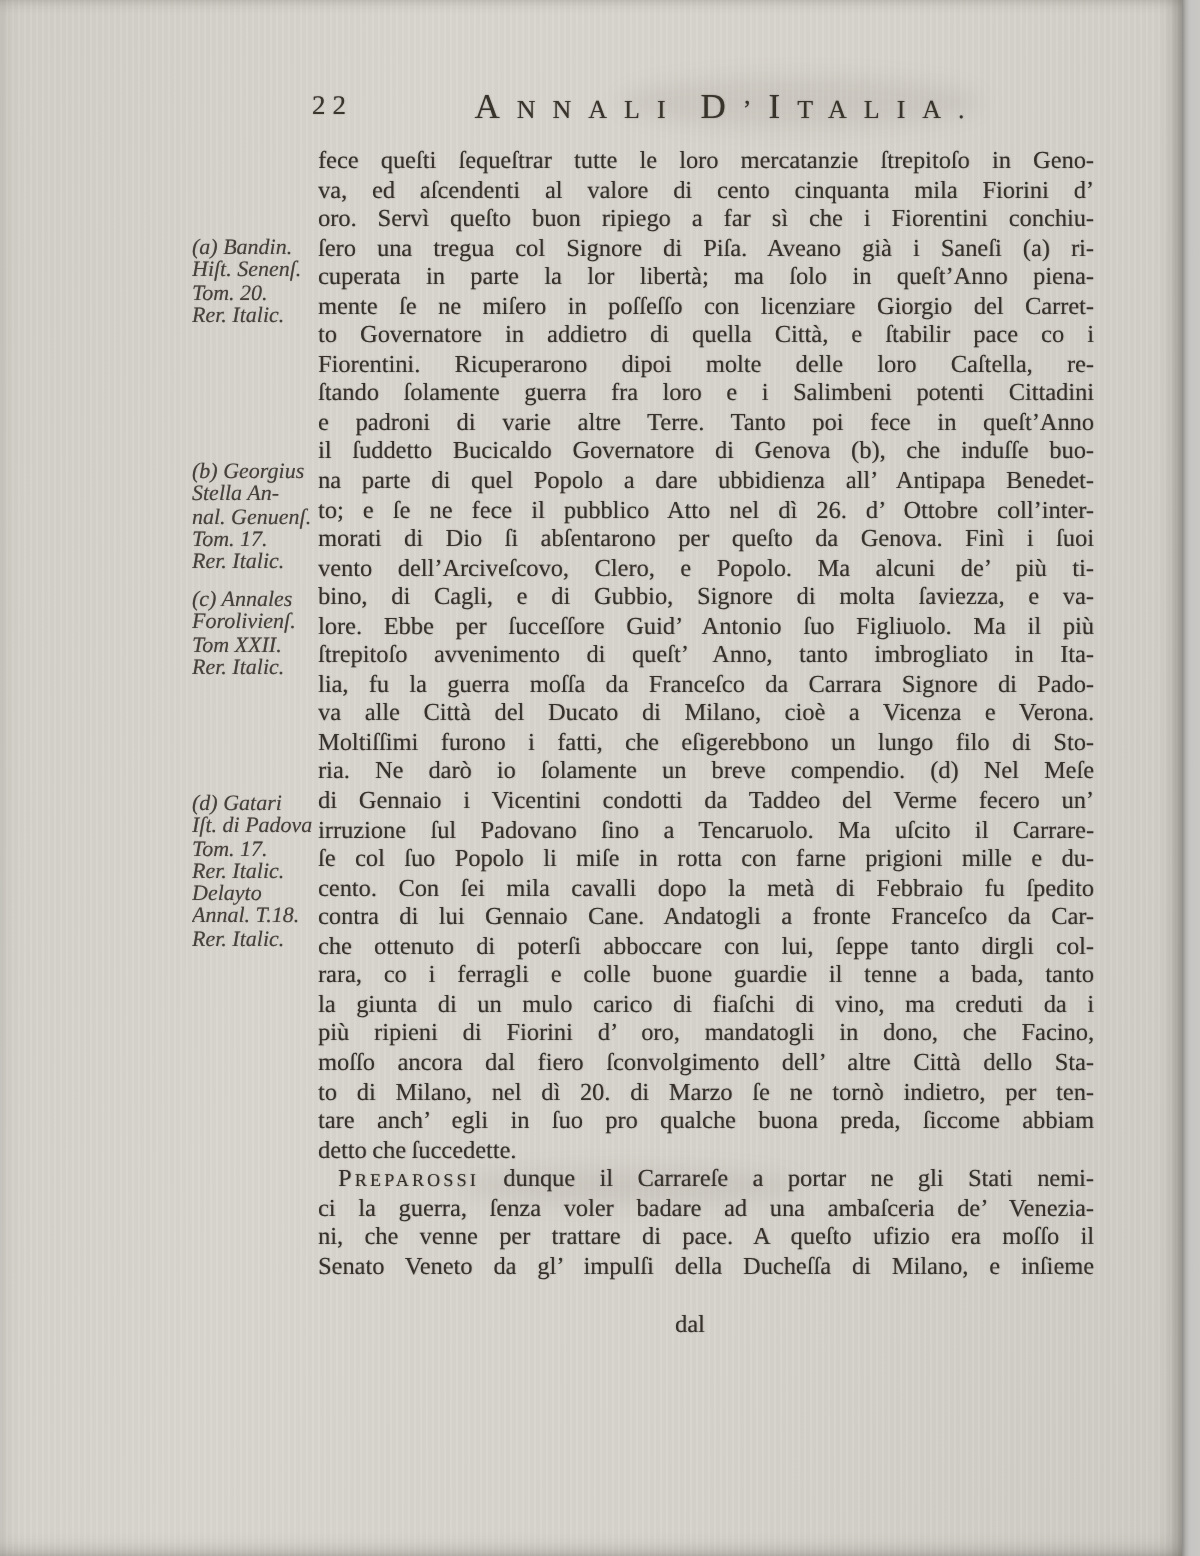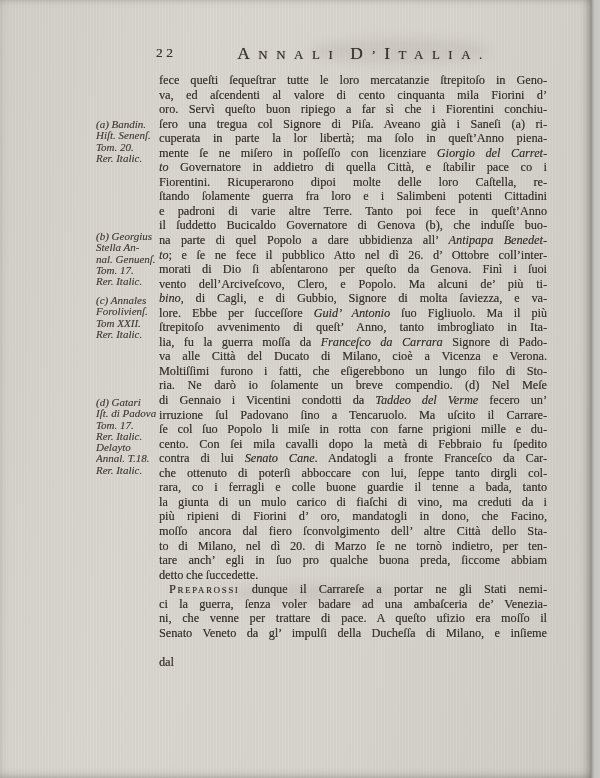--- a/index.html
+++ b/index.html
@@ -42,25 +42,25 @@
     position:absolute;left:159px;top:73px;width:388px;
     font-size:12.2px;color:#36322b;word-spacing:-0.3px;
     text-shadow:0.2px 0.2px .6px rgba(56,50,42,.55);
   }
   .bodytext .line{
     height:14.55px;line-height:14.55px;overflow:hidden;
     text-align:justify;text-align-last:justify;
   }
   .bodytext .line.nojust{text-align-last:left;}
   .bodytext .line.ind{text-indent:10px;}
-  .bodytext .i{font-style:italic;margin-top:32px;}
+  .bodytext .i{margin-top:32px;}
   .bodytext .sc{font-variant:small-caps;letter-spacing:1.6px;}
   .catchword{
     position:absolute;left:159px;top:655px;width:372px;
-    text-align:left;font-size:12.2px;color:#36322b;
+    text-align:center;font-size:12.2px;color:#36322b;
     text-shadow:0.2px 0.2px .6px rgba(56,50,42,.55);
   }
   .mnote{
     position:absolute;left:96px;width:62px;
     font-style:italic;font-size:11px;line-height:11.3px;
     color:#46413a;text-shadow:0 0 .5px rgba(60,54,46,.5);
   }
   .mnote .mnline{white-space:nowrap;overflow:hidden;}
 </style>
 </head>
@@ -125,21 +125,21 @@
         <div class="line"><span>lore. Ebbe per ſucceſſore </span><span class="i">Guid’ Antonio</span><span> ſuo Figliuolo. Ma il più</span></div>
         <div class="line"><span>ſtrepitoſo avvenimento di queſt’ Anno, tanto imbrogliato in Ita-</span></div>
         <div class="line"><span>lia, fu la guerra moſſa da </span><span class="i">Franceſco da Carrara</span><span> Signore di Pado-</span></div>
         <div class="line"><span>va alle Città del Ducato di Milano, cioè a Vicenza e Verona.</span></div>
         <div class="line"><span>Moltiſſimi furono i fatti, che eſigerebbono un lungo filo di Sto-</span></div>
         <div class="line"><span>ria. Ne darò io ſolamente un breve compendio. (d) Nel Meſe</span></div>
         <div class="line"><span>di Gennaio i Vicentini condotti da </span><span class="i">Taddeo del Verme</span><span> fecero un’</span></div>
         <div class="line"><span>irruzione ſul Padovano ſino a Tencaruolo. Ma uſcito il Carrare-</span></div>
         <div class="line"><span>ſe col ſuo Popolo li miſe in rotta con farne prigioni mille e du-</span></div>
         <div class="line"><span>cento. Con ſei mila cavalli dopo la metà di Febbraio fu ſpedito</span></div>
-        <div class="line"><span>contra di lui </span><span class="i">Senato Cane</span><span>. Andatogli a fronte Franceſco da Car-</span></div>
+        <div class="line"><span>contra di lui </span><span class="i">Gennaio Cane</span><span>. Andatogli a fronte Franceſco da Car-</span></div>
         <div class="line"><span>che ottenuto di poterſi abboccare con lui, ſeppe tanto dirgli col-</span></div>
         <div class="line"><span>rara, co i ferragli e colle buone guardie il tenne a bada, tanto</span></div>
         <div class="line"><span>la giunta di un mulo carico di fiaſchi di vino, ma creduti da i</span></div>
         <div class="line"><span>più ripieni di Fiorini d’ oro, mandatogli in dono, che Facino,</span></div>
         <div class="line"><span>moſſo ancora dal fiero ſconvolgimento dell’ altre Città dello Sta-</span></div>
         <div class="line"><span>to di Milano, nel dì 20. di Marzo ſe ne tornò indietro, per ten-</span></div>
         <div class="line"><span>tare anch’ egli in ſuo pro qualche buona preda, ſiccome abbiam</span></div>
         <div class="line nojust"><span>detto che ſuccedette.</span></div>
         <div class="line ind"><span class="sc">Preparossi</span><span> dunque il Carrareſe a portar ne gli Stati nemi-</span></div>
         <div class="line"><span>ci la guerra, ſenza voler badare ad una ambaſceria de’ Venezia-</span></div>

